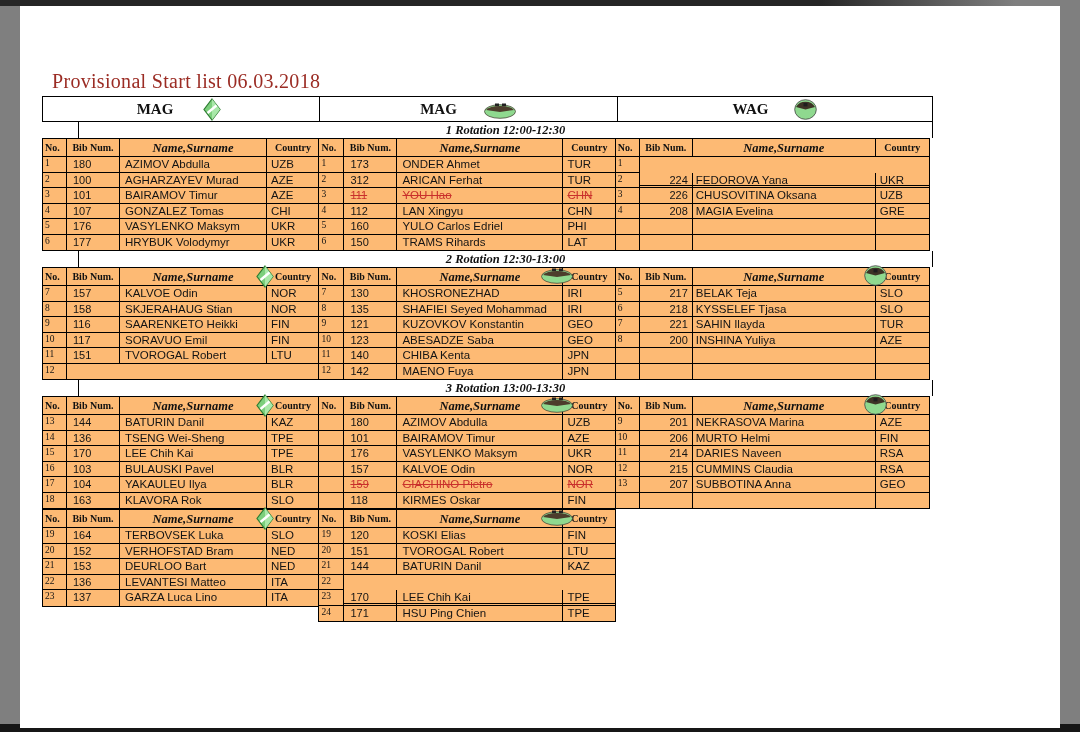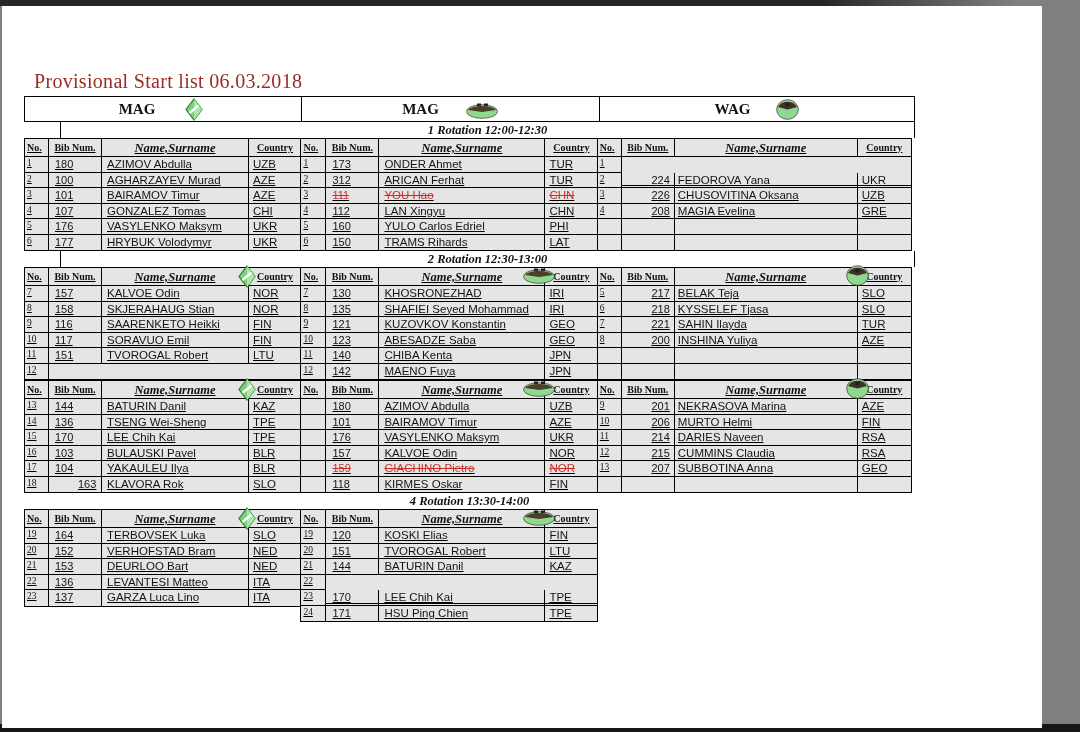--- a/index.html
+++ b/index.html
@@ -1,35 +1,35 @@
 <!DOCTYPE html>
 <html><head>
 <meta charset="utf-8">
 <style>
   html,body{margin:0;padding:0;width:1080px;height:732px;overflow:hidden;background:#7f7f7f;
             font-family:"Liberation Sans",sans-serif;}
   *{box-sizing:border-box;}
   .topbar{position:absolute;left:0;top:0;width:1080px;height:6px;
           background:linear-gradient(90deg,#262626 0%,#262626 76%,#7f7f7f 94%);}
   .bottombar{position:absolute;left:0;bottom:0;width:1080px;height:8px;background:#161616;}
-  .page{position:absolute;left:2px;top:6px;width:1040px;height:722px;background:#ffffff;}
+  .page{position:absolute;left:20px;top:6px;width:1040px;height:722px;background:#ffffff;}
   .doc-title{position:absolute;left:32px;top:64px;font:20px "Liberation Serif",serif;
              color:#9b2c24;letter-spacing:.3px;}
   .sheet{position:absolute;left:22px;top:90px;width:891px;}
   .disc-row{display:flex;height:26px;}
   .disc-cell{border:1.6px solid #000;display:flex;align-items:center;justify-content:center;
              gap:26px;font:bold 15px "Liberation Serif",serif;color:#111;}
   .disc-cell + .disc-cell{border-left:none;}
   .date-row{height:18px;border:1.6px solid #000;border-top:none;display:flex;align-items:center;
             justify-content:center;font:bold italic 12px "Liberation Serif",serif;color:#111;}
   .rot-title{height:16px;display:flex;align-items:center;justify-content:center;
              font:bold italic 12.5px "Liberation Serif",serif;color:#111;}
   .rot-title.bordered{border-left:1.6px solid #000;border-right:1.6px solid #000;margin-left:36px;}
   .rot-row{display:flex;align-items:flex-start;}
-  .grp{display:grid;border:1.6px solid #000;background:#e5e5e5;text-decoration:underline;}
+  .grp{display:grid;border:1.6px solid #000;background:#fdba74;}
   .grp + .grp{margin-left:-1.6px;}
   .g0{width:278px;grid-template-columns:24px 53px 147px 1fr;}
   .g1{width:298px;grid-template-columns:25px 53px 166px 1fr;}
   .g2{width:315px;grid-template-columns:24px 53px 183px 1fr;}
   .hc{border-right:1px solid #000;border-bottom:1.6px solid #000;
       font:bold 10px "Liberation Serif",serif;display:flex;align-items:center;color:#111;
       padding:0 2px;white-space:nowrap;overflow:hidden;}
   .hc.bib,.hc.country{justify-content:center;}
   .hc.name{justify-content:center;font:bold italic 12.5px "Liberation Serif",serif;
            overflow:visible;position:relative;align-items:flex-end;}
@@ -307,20 +307,21 @@
             <div class="cell no"></div>
             <div class="cell bib"></div>
             <div class="cell name"></div>
             <div class="cell country" style="border-right: none;"></div>
             <div class="cell no" style="border-bottom: none;"></div>
             <div class="cell bib" style="border-bottom: none;"></div>
             <div class="cell name" style="border-bottom: none;"></div>
             <div class="cell country" style="border-right: none; border-bottom: none;"></div>
           </div>
         </div>
+        <div class="rot-title bordered">3 Rotation 13:00-13:30</div>
         <div class="rot-row">
           <div class="grp g0" style="grid-template-rows: 18px repeat(6, 15.5px);">
             <div class="hc no">No.</div>
             <div class="hc bib">Bib Num.</div>
             <div class="hc name">
               <span>Name,Surname</span>
               <span class="appicon hdr">
                 <svg width="26" height="23" viewBox="0 0 26 23">
                   <polygon points="13,1 21,11.5 13,22 5,11.5" fill="#7ccf7c" stroke="#2e7d32" stroke-width="1.2"></polygon>
                   <polygon points="13,1 21,11.5 13,22" fill="#a9e8a9"></polygon>
@@ -343,21 +344,21 @@
             <div class="cell country" style="border-right: none;">TPE</div>
             <div class="cell no">16</div>
             <div class="cell bib">103</div>
             <div class="cell name">BULAUSKI Pavel</div>
             <div class="cell country" style="border-right: none;">BLR</div>
             <div class="cell no">17</div>
             <div class="cell bib">104</div>
             <div class="cell name">YAKAULEU Ilya</div>
             <div class="cell country" style="border-right: none;">BLR</div>
             <div class="cell no" style="border-bottom: none;">18</div>
-            <div class="cell bib" style="border-bottom: none; margin-left: 23px;">163</div>
+            <div class="cell bib" style="border-bottom: none;">163</div>
             <div class="cell name" style="border-bottom: none;">KLAVORA Rok</div>
             <div class="cell country" style="border-right: none; border-bottom: none;">SLO</div>
           </div>
           <div class="grp g1" style="grid-template-rows: 18px repeat(6, 15.5px);">
             <div class="hc no">No.</div>
             <div class="hc bib">Bib Num.</div>
             <div class="hc name">
               <span>Name,Surname</span>
               <span class="appicon hdr">
                 <svg width="34" height="19" viewBox="0 0 34 19">
@@ -427,21 +428,20 @@
             <div class="cell no">13</div>
             <div class="cell bib">207</div>
             <div class="cell name">SUBBOTINA Anna</div>
             <div class="cell country" style="border-right: none;">GEO</div>
             <div class="cell no" style="border-bottom: none;"></div>
             <div class="cell bib" style="border-bottom: none;"></div>
             <div class="cell name" style="border-bottom: none;"></div>
             <div class="cell country" style="border-right: none; border-bottom: none;"></div>
           </div>
         </div>
-        <div class="rot-title">4 Rotation 13:30-14:00</div>
         <div class="rot-row">
           <div class="grp g0" style="grid-template-rows: 18px repeat(5, 15.5px);">
             <div class="hc no">No.</div>
             <div class="hc bib">Bib Num.</div>
             <div class="hc name">
               <span>Name,Surname</span>
               <span class="appicon hdr">
                 <svg width="26" height="23" viewBox="0 0 26 23">
                   <polygon points="13,1 21,11.5 13,22 5,11.5" fill="#7ccf7c" stroke="#2e7d32" stroke-width="1.2"></polygon>
                   <polygon points="13,1 21,11.5 13,22" fill="#a9e8a9"></polygon>

